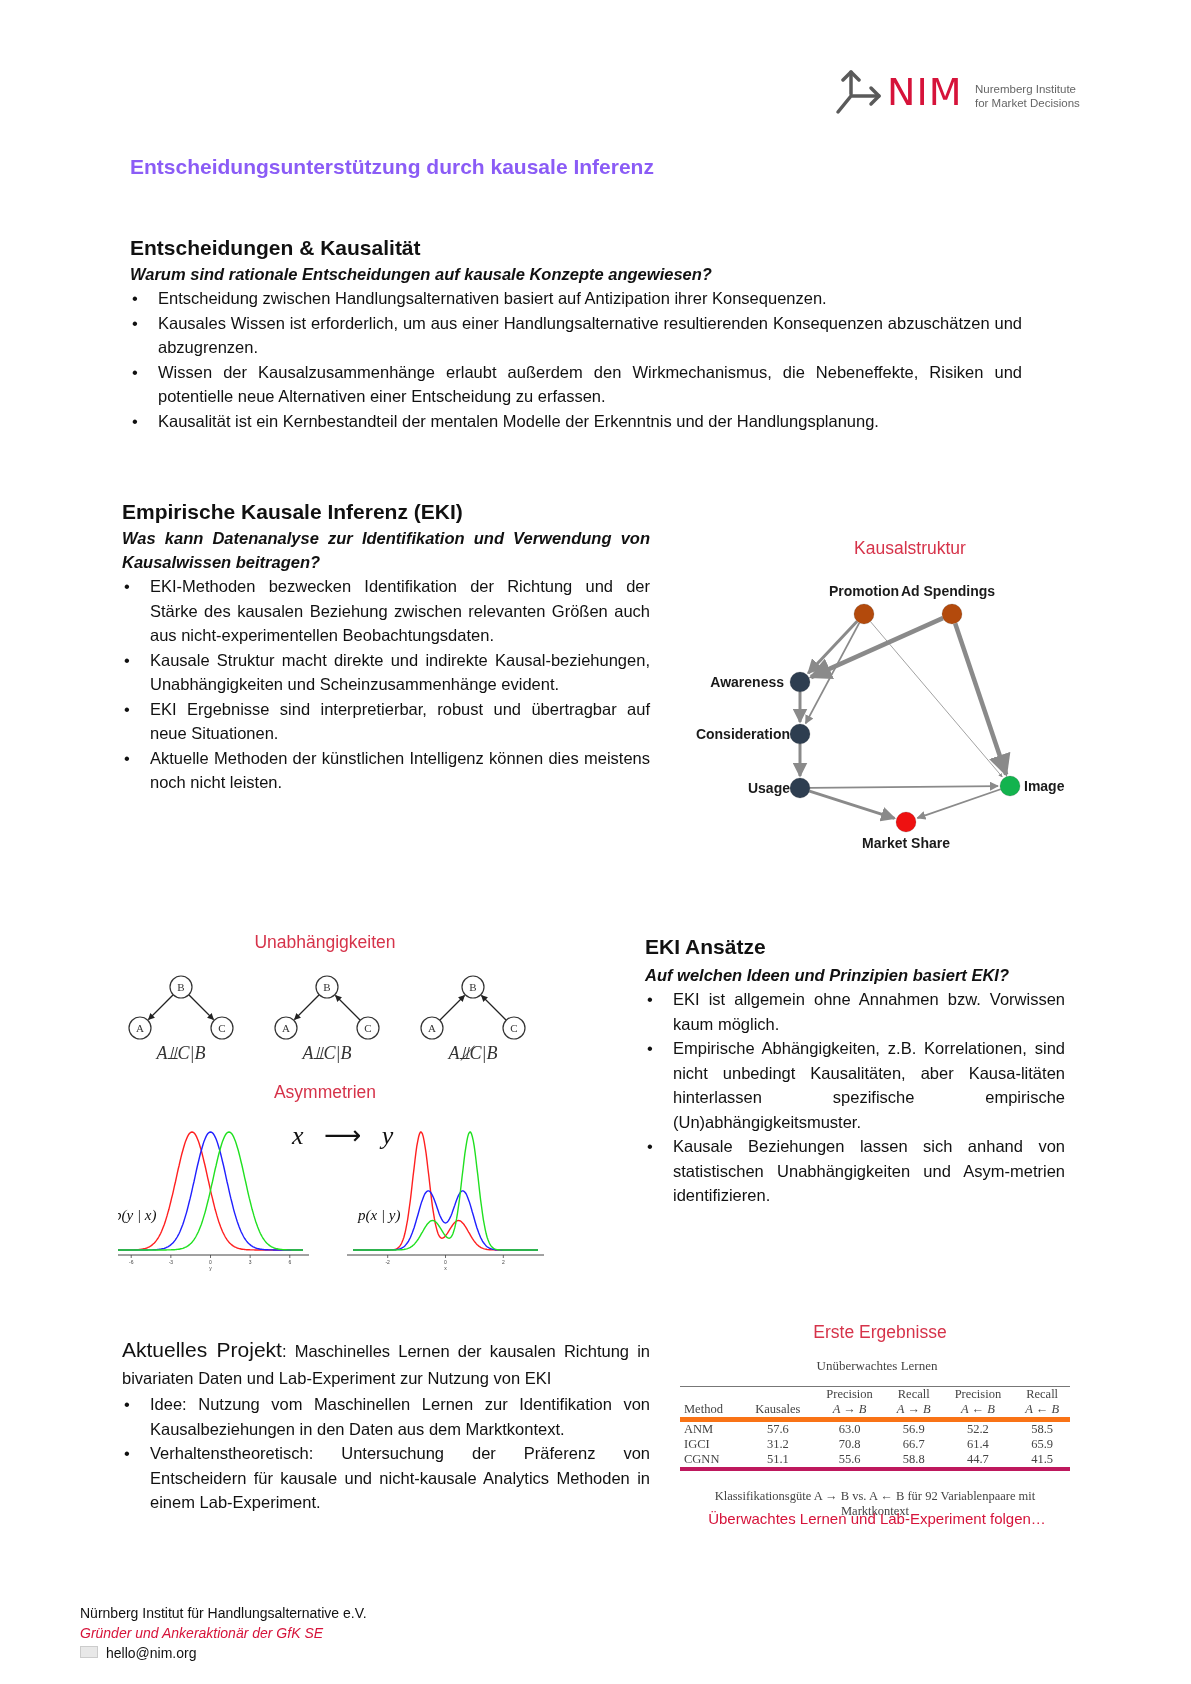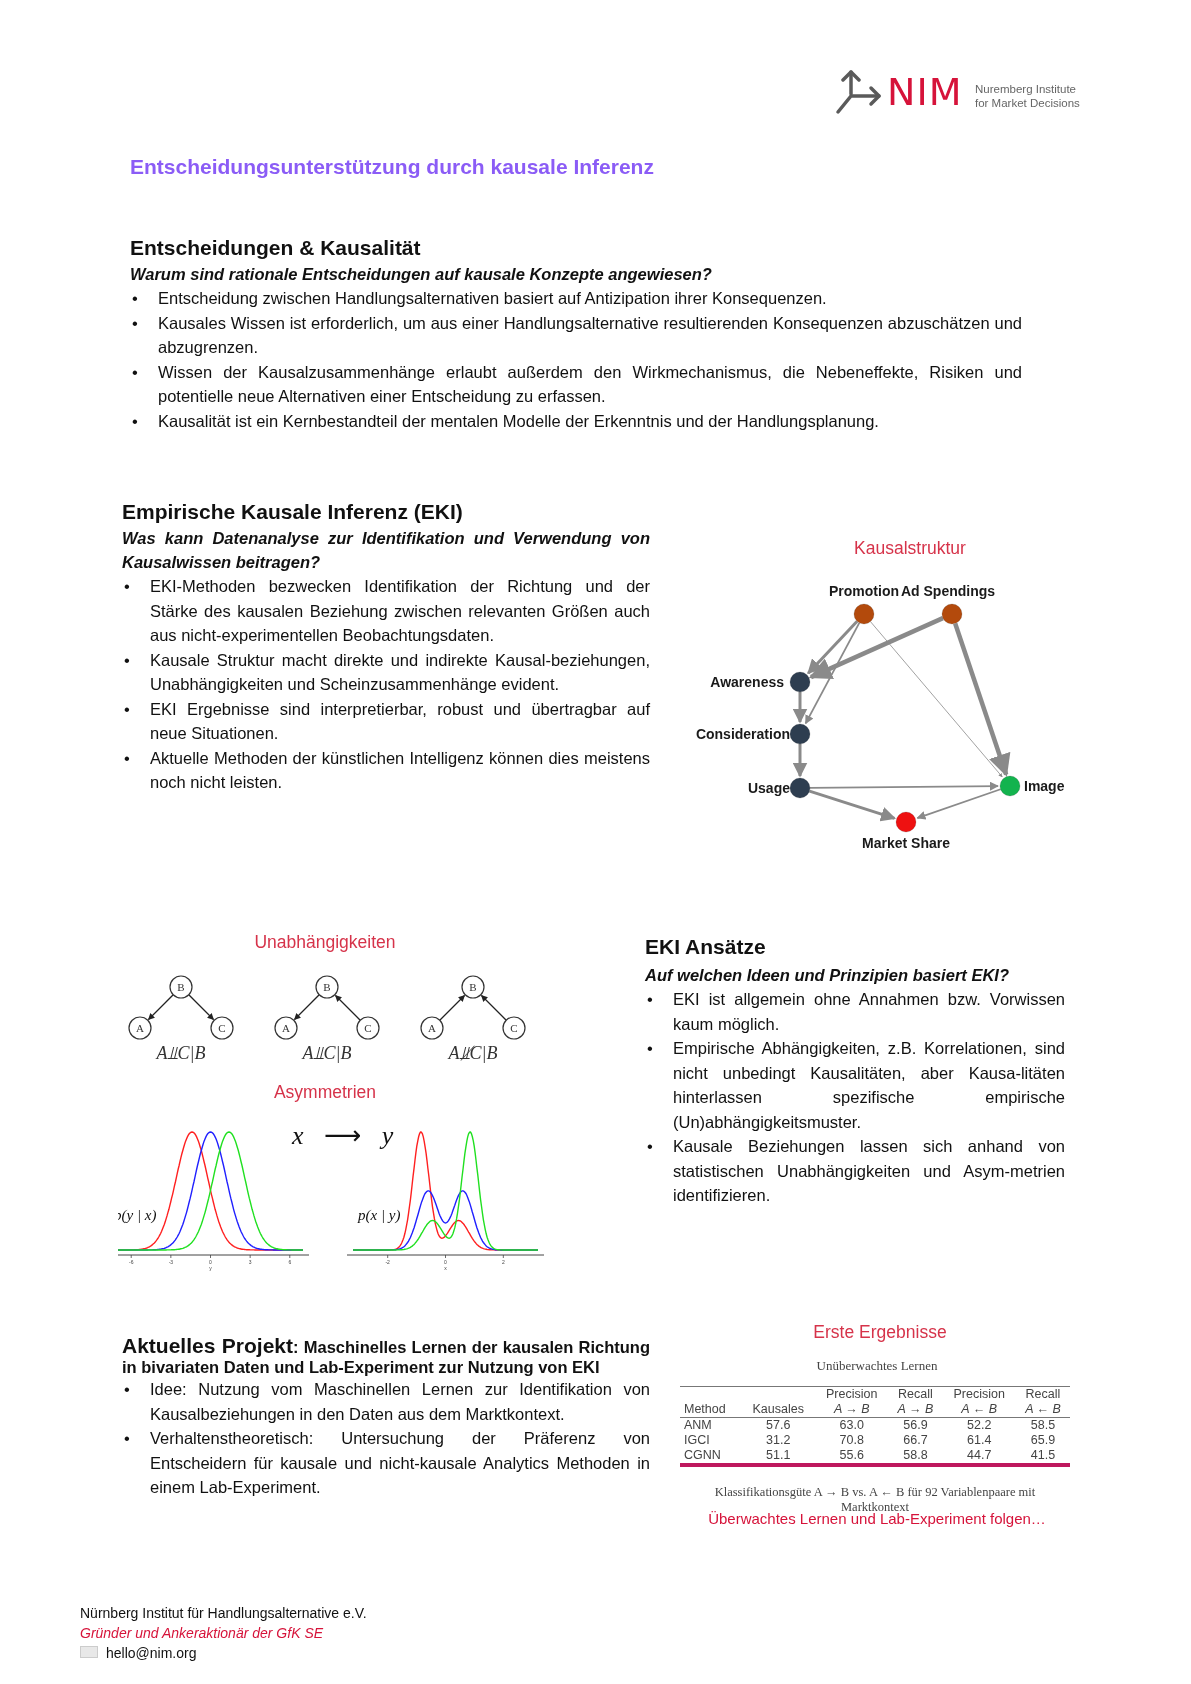--- a/index.html
+++ b/index.html
@@ -7,21 +7,21 @@
   .abs{position:absolute;}
   .title{left:130px;top:155px;font-size:21px;font-weight:bold;color:#8b5cf6;}
   .h2{font-size:21px;font-weight:bold;color:#111;}
   .q{font-size:16.5px;font-weight:bold;font-style:italic;color:#111;line-height:24px;}
   ul.b{margin:0;padding:0;list-style:none;font-size:16.5px;line-height:24.5px;color:#111;}
   ul.b li{position:relative;padding-left:28px;text-align:justify;}
   ul.b li::before{content:"•";position:absolute;left:2px;top:0;}
   .caption{font-size:17.5px;color:#d6334a;text-align:center;}
   .serif{font-family:"Liberation Serif",serif;}
   .logo-text{font-size:11.5px;color:#666;line-height:14px;}
-  table.res{border-collapse:collapse;font-family:Liberation Sans, sans-serif;font-size:12.5px;color:#444;width:390px;}
+  table.res{border-collapse:collapse;font-family:Liberation Serif, serif;font-size:12.5px;color:#444;width:390px;}
   table.res th,table.res td{font-weight:normal;text-align:center;padding:0 4px;line-height:15px;}
   table.res th:first-child,table.res td:first-child{text-align:left;}
   .footer{left:80px;font-size:14px;line-height:20px;}
 </style>
 </head>
 <body>
 
 <div class="abs" style="left:835px;top:68px;width:260px;height:50px;">
   <svg width="50" height="46" viewBox="0 0 50 46" style="position:absolute;left:0;top:2px;">
     <g stroke="#5a5a5a" stroke-width="3.5" fill="none" stroke-linecap="round" stroke-linejoin="round">
@@ -188,21 +188,21 @@
   <div class="h2">EKI Ansätze</div>
   <div class="q" style="margin-top:4px;">Auf welchen Ideen und Prinzipien basiert EKI?</div>
   <ul class="b">
     <li>EKI ist allgemein ohne Annahmen bzw. Vorwissen kaum möglich.</li>
     <li>Empirische Abhängigkeiten, z.B. Korrelationen, sind nicht unbedingt Kausalitäten, aber Kausa-litäten hinterlassen spezifische empirische (Un)abhängigkeitsmuster.</li>
     <li>Kausale Beziehungen lassen sich anhand von statistischen Unabhängigkeiten und Asym-metrien identifizieren.</li>
   </ul>
 </div>
 
 <div class="abs" style="left:122px;top:1336px;width:528px;">
-  <div style="font-size:16.5px;font-weight:bold;line-height:20px;text-align:justify;">
+  <div style="font-size:16.5px;font-weight:normal;line-height:27px;text-align:justify;">
     <span style="font-size:21px;">Aktuelles Projekt</span><span>: Maschinelles Lernen der kausalen Richtung in bivariaten Daten und Lab-Experiment zur Nutzung von EKI</span>
   </div>
   <ul class="b">
     <li>Idee: Nutzung vom Maschinellen Lernen zur Identifikation von Kausalbeziehungen in den Daten aus dem Marktkontext.</li>
     <li>Verhaltenstheoretisch: Untersuchung der Präferenz von Entscheidern für kausale und nicht-kausale Analytics Methoden in einem Lab-Experiment.</li>
   </ul>
 </div>
 
 <div class="abs caption" style="left:770px;top:1322px;width:220px;">Erste Ergebnisse</div>
 <div class="abs serif" style="left:680px;top:1358px;width:394px;text-align:center;font-size:13px;color:#444;">Unüberwachtes Lernen</div>
@@ -220,21 +220,21 @@
       <tr style="border-bottom:1px solid #777;" class="hb">
         <th>Method</th>
         <th>Kausales</th>
         <th style="font-style:italic;">A → B</th>
         <th style="font-style:italic;">A → B</th>
         <th style="font-style:italic;">A ← B</th>
         <th style="font-style:italic;">A ← B</th>
       </tr>
     </thead>
     <tbody>
-      <tr style="border-top:1px solid #f97316;">
+      <tr style="border-top:5px solid #f97316;">
         <td>ANM</td>
         <td>57.6</td>
         <td>63.0</td>
         <td>56.9</td>
         <td>52.2</td>
         <td>58.5</td>
       </tr>
       <tr>
         <td>IGCI</td>
         <td>31.2</td>

